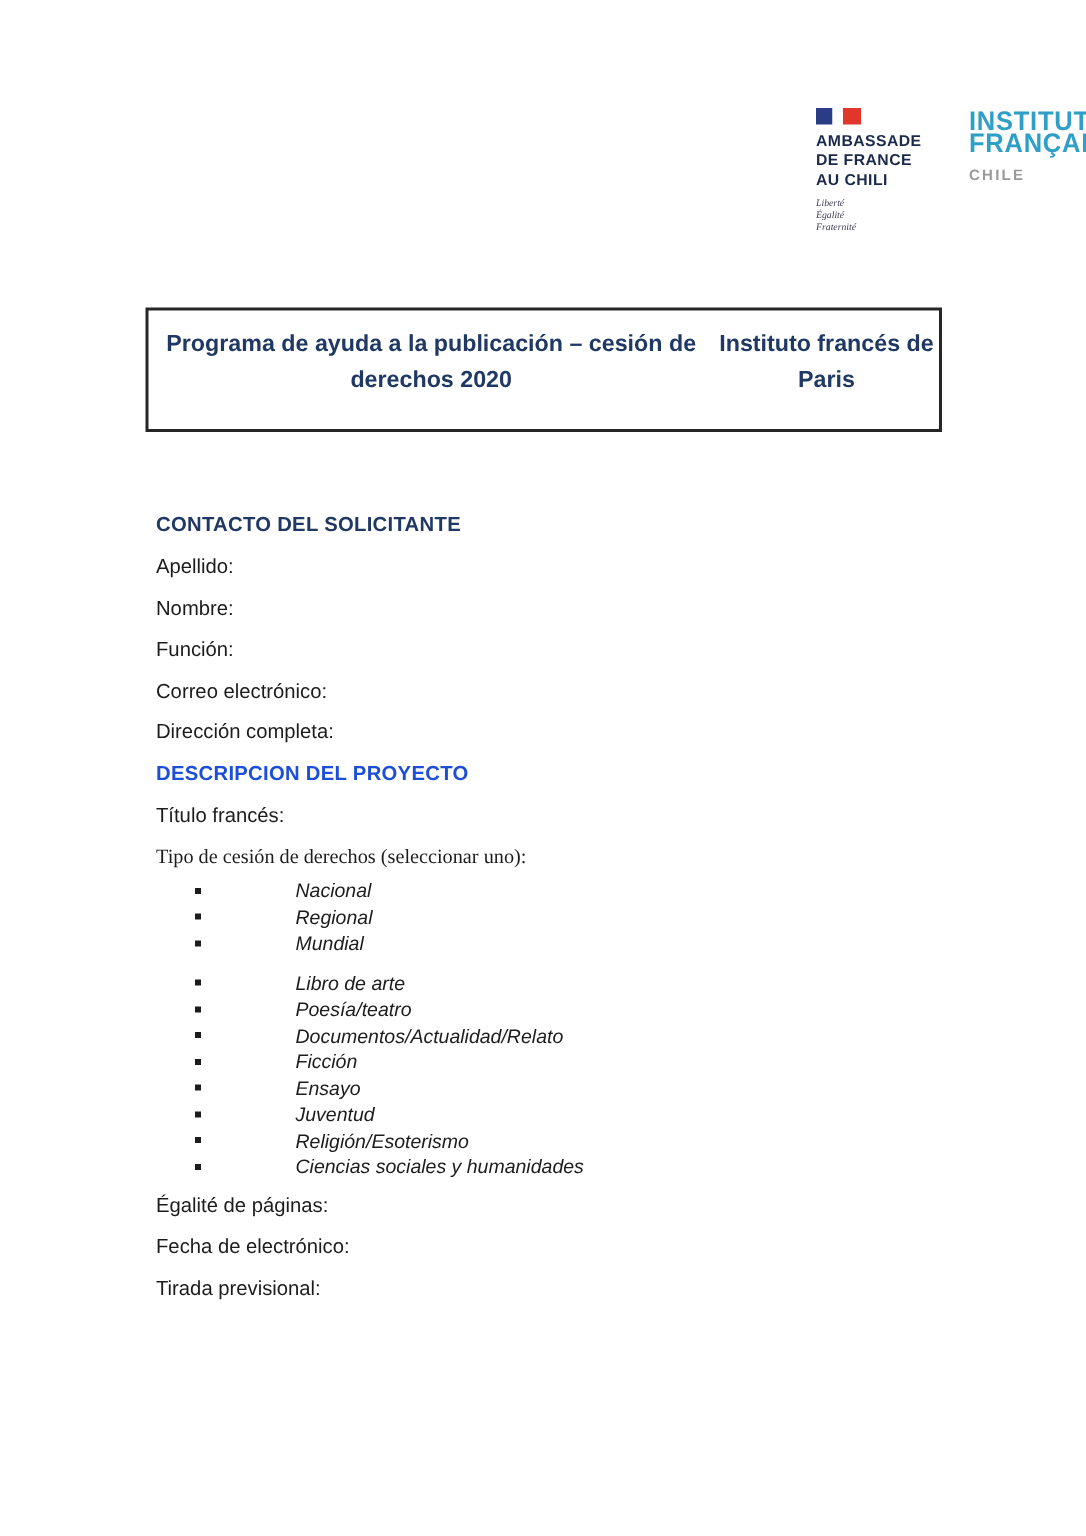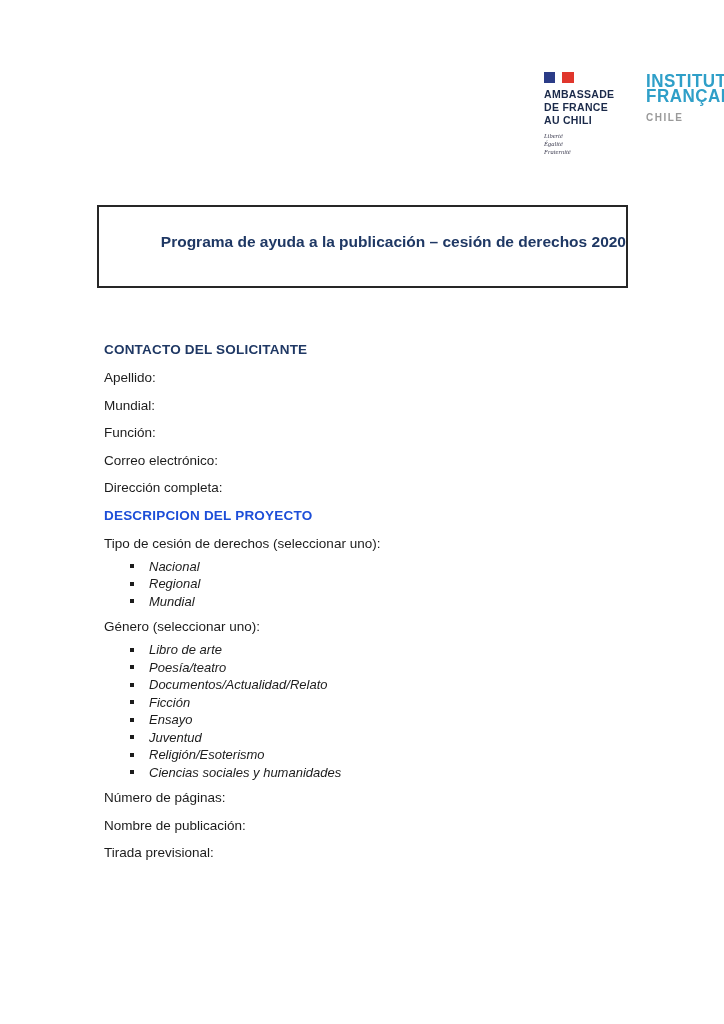--- a/index.html
+++ b/index.html
@@ -68,21 +68,21 @@
     position: absolute;
     left: 97px;
     top: 205px;
     width: 531px;
     height: 83px;
     border: 2px solid #262626;
     background: #ffffff;
     display: flex;
     flex-direction: row;
     align-items: center;
-    justify-content: flex-end;
+    justify-content: center;
     padding-bottom: 10px;
   }
   .title-box div {
     font-size: 15.5px;
     font-weight: 700;
     line-height: 24px;
     text-align: center;
   }
 
   
@@ -96,28 +96,29 @@
   }
   .sec-heading {
     font-weight: 700;
     font-size: 13.5px;
     height: 18px;
     margin: 0 0 10px 0;
     letter-spacing: 0.2px;
   }
   .field { height: 18px; margin: 0 0 9.5px 0; }
   .gap-before { margin-top: 9px; }
-  .group-label { height: 18px; margin: 0 0 4px 0; }
+  .group-label { height: 18px; margin: 0 0 4px 0; font-family: Liberation Serif, serif; }
   .bullet-list { margin: 0 0 9px 0; }
   .bullet-item {
     display: flex;
     align-items: center;
     height: 17.5px;
     font-style: italic;
     font-size: 13px;
+    gap: 48px;
   }
   .bullet-sq {
     flex: none;
     width: 4px;
     height: 4px;
     background: #1c1c1c;
     margin-left: 26px;
     margin-right: 15px;
   }
 </style>
@@ -146,50 +147,51 @@
     </div>
     <div class="institut" style="color:#2f9fc8">
       <div class="institut-line">INSTITUT</div>
       <div class="institut-line">FRANÇAIS</div>
       <div class="institut-sub">CHILE</div>
     </div>
   </div>
 
   <div class="title-box" style="color:#1f3864">
     <div>Programa de ayuda a la publicación – cesión de derechos 2020</div>
+    <div>Instituto francés de Paris</div>
   </div>
 
   <div class="content">
 
     <div class="sec-heading" style="color:#1f3864">CONTACTO DEL SOLICITANTE</div>
     <div class="field">Apellido:</div>
-    <div class="field">Mundial:</div>
+    <div class="field">Nombre:</div>
     <div class="field">Función:</div>
     <div class="field">Correo electrónico:</div>
     <div class="field">Dirección completa:</div>
 
     <div class="sec-heading gap-before" style="color:#1d4ed8">DESCRIPCION DEL PROYECTO</div>
+    <div class="field">Título francés:</div>
 
     <div class="group-label">Tipo de cesión de derechos (seleccionar uno):</div>
     <div class="bullet-list">
       <div class="bullet-item">
           <span class="bullet-sq"></span>
           <span>Nacional</span>
         </div>
       <div class="bullet-item">
           <span class="bullet-sq"></span>
           <span>Regional</span>
         </div>
       <div class="bullet-item">
           <span class="bullet-sq"></span>
           <span>Mundial</span>
         </div>
     </div>
 
-    <div class="group-label">Género (seleccionar uno):</div>
     <div class="bullet-list">
       <div class="bullet-item">
           <span class="bullet-sq"></span>
           <span>Libro de arte</span>
         </div>
       <div class="bullet-item">
           <span class="bullet-sq"></span>
           <span>Poesía/teatro</span>
         </div>
       <div class="bullet-item">
@@ -211,18 +213,18 @@
       <div class="bullet-item">
           <span class="bullet-sq"></span>
           <span>Religión/Esoterismo</span>
         </div>
       <div class="bullet-item">
           <span class="bullet-sq"></span>
           <span>Ciencias sociales y humanidades</span>
         </div>
     </div>
 
-    <div class="field gap-before">Número de páginas:</div>
-    <div class="field">Nombre de publicación:</div>
+    <div class="field gap-before">Égalité de páginas:</div>
+    <div class="field">Fecha de electrónico:</div>
     <div class="field">Tirada previsional:</div>
 
   </div>
 </div>
 
 </body></html>

